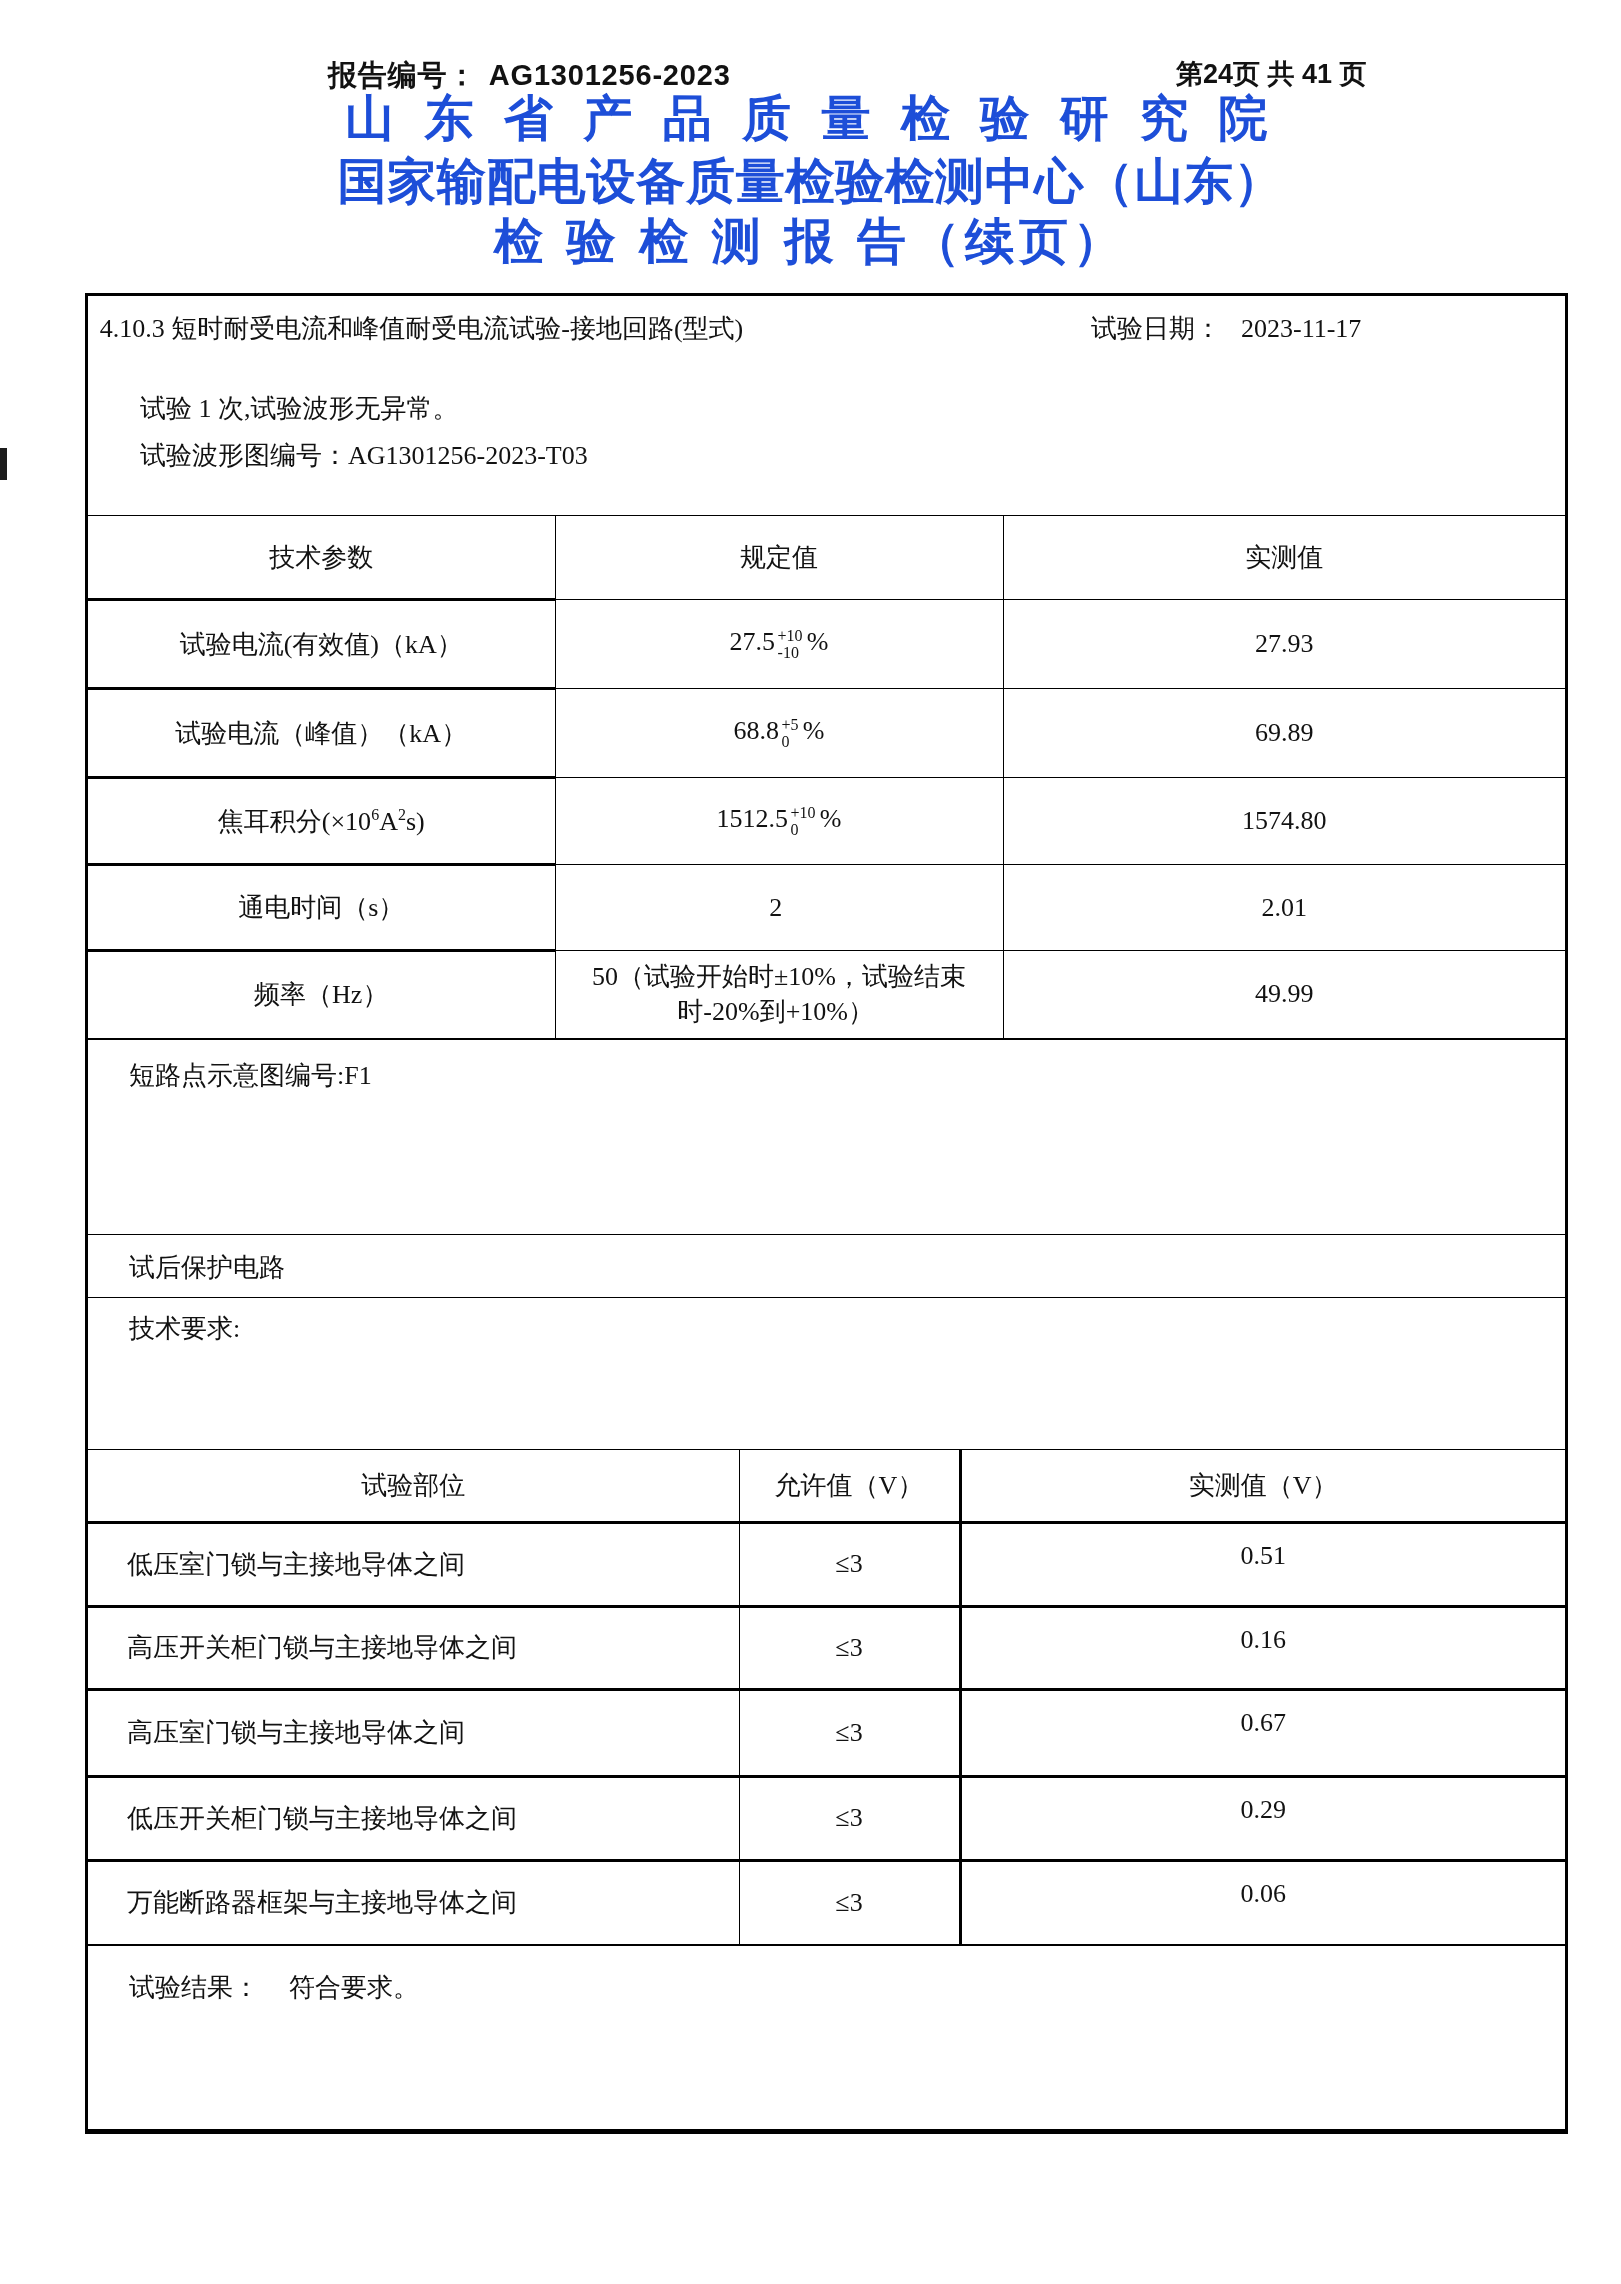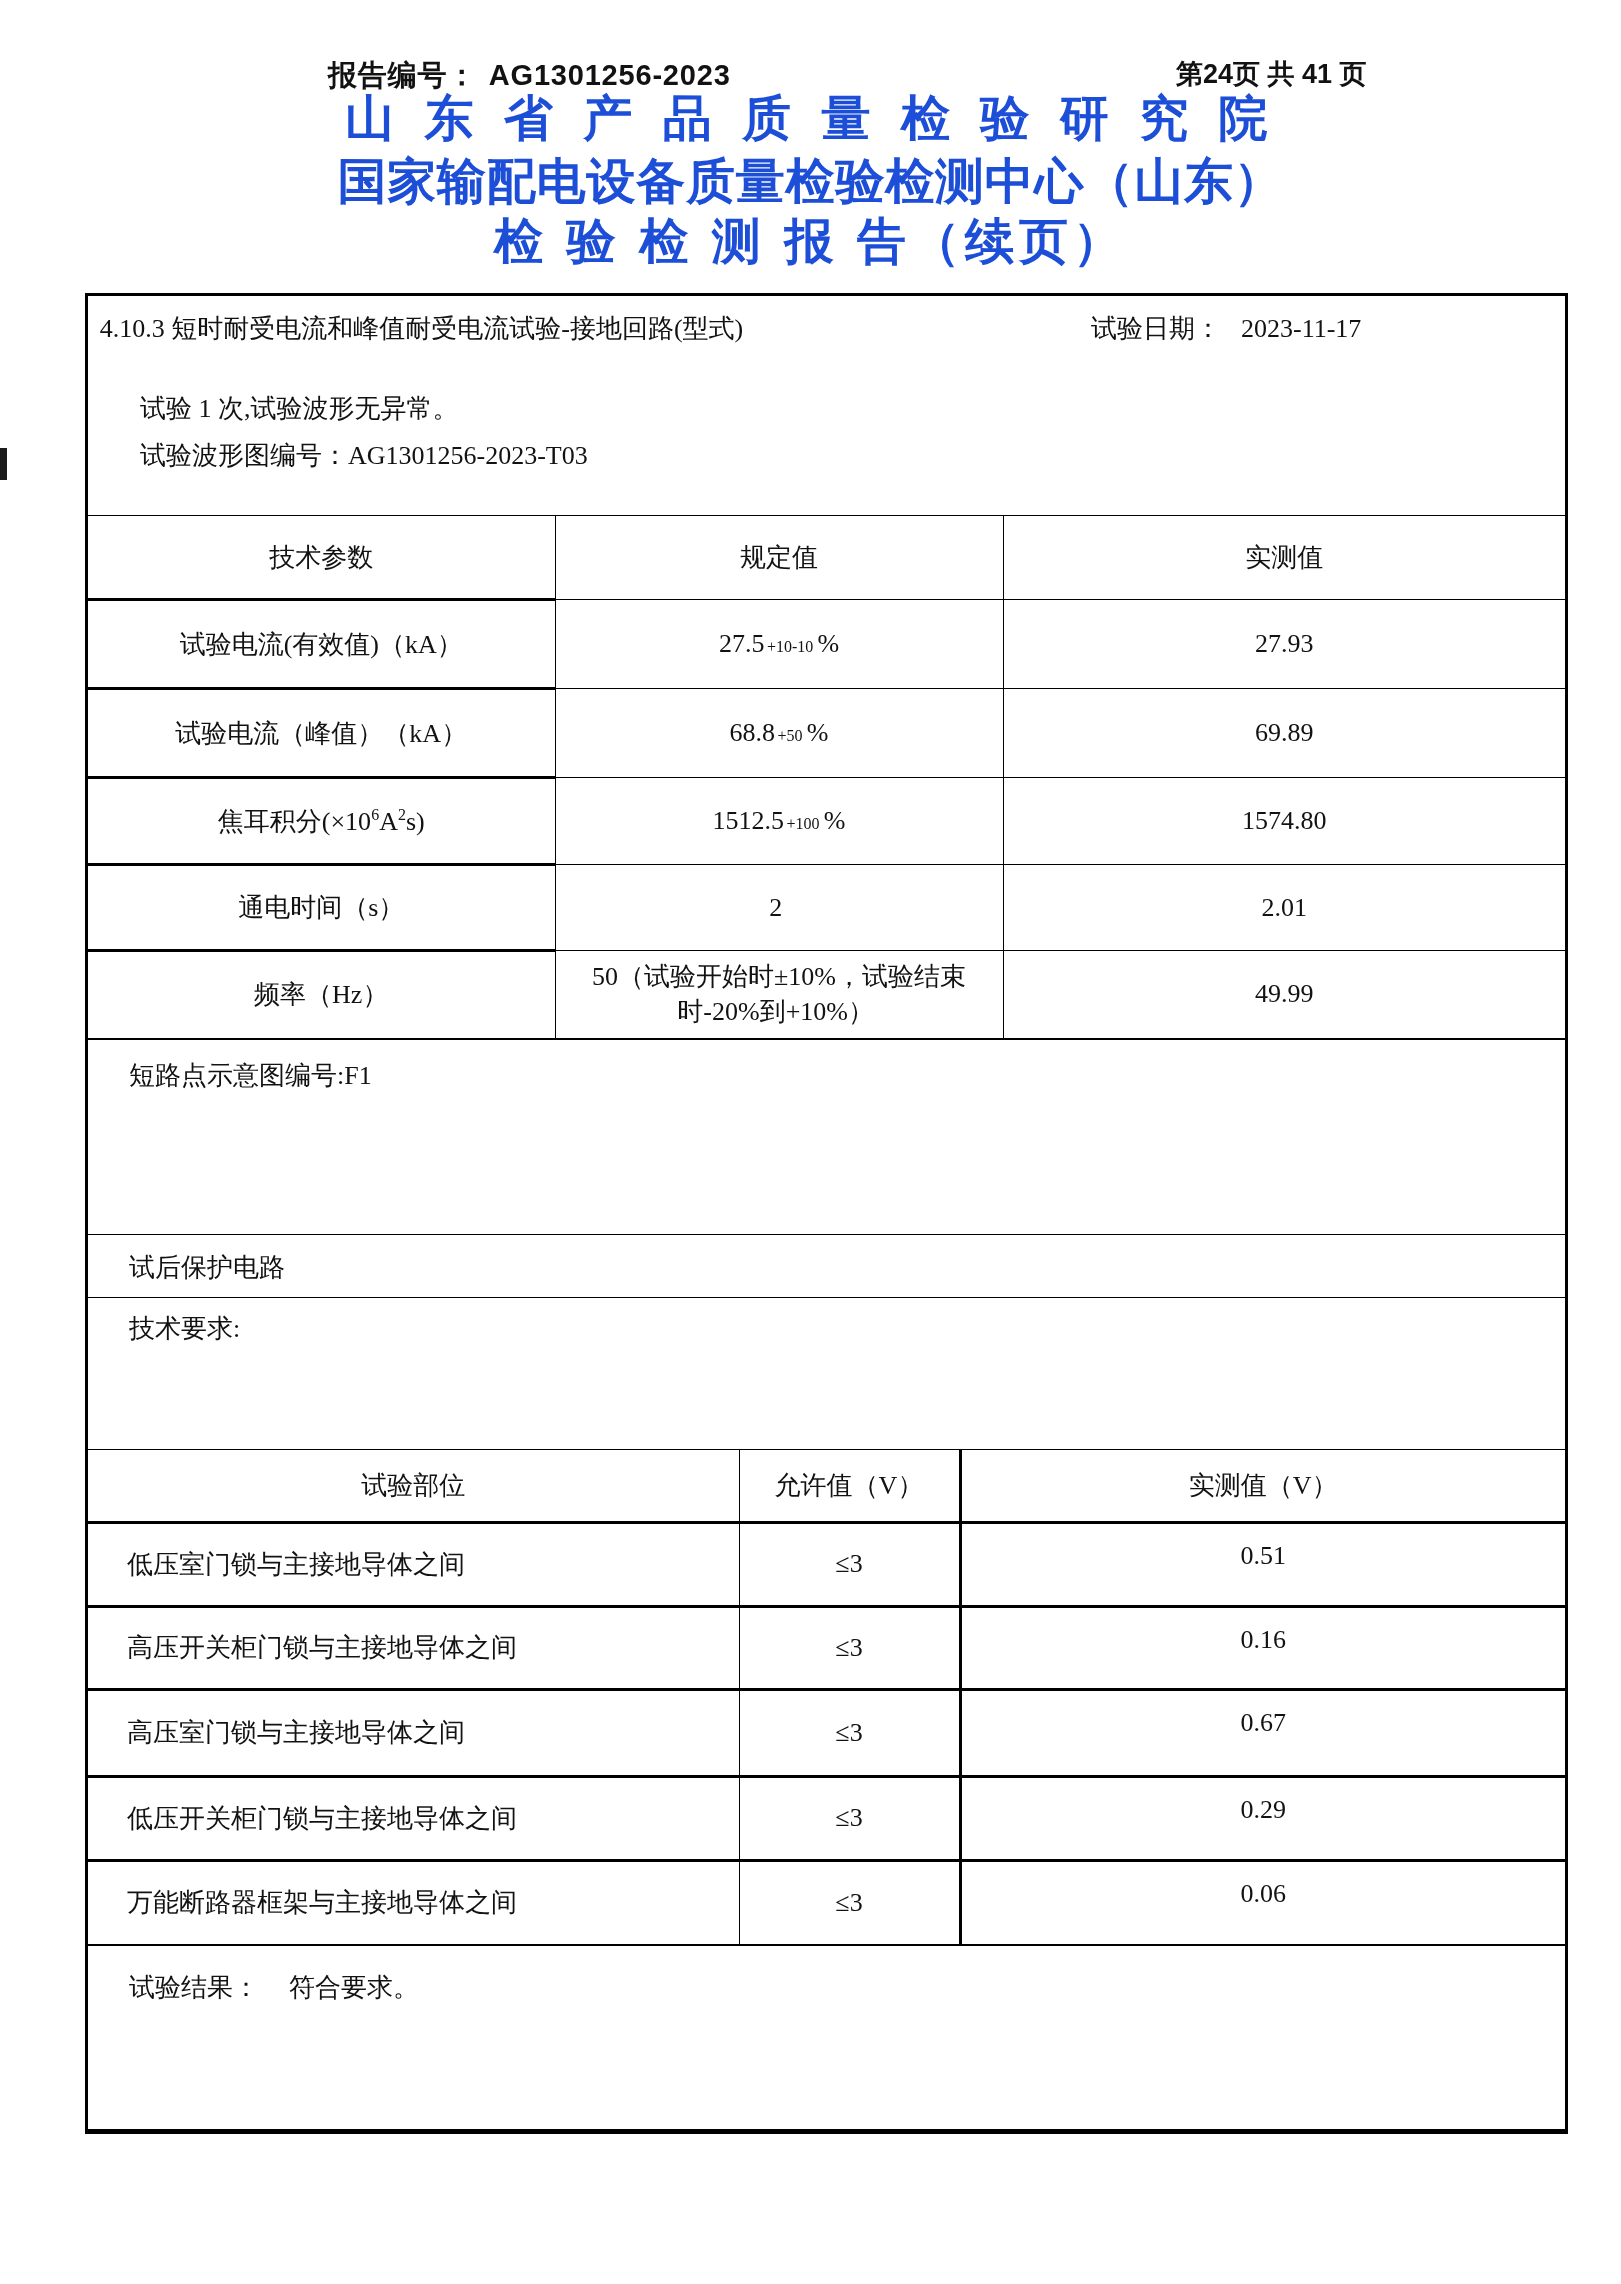--- a/index.html
+++ b/index.html
@@ -48,21 +48,21 @@
   .t1 tr:last-child td { border-bottom:0; }
   .t2 { border-top:1.7px solid #000; }
   .t2 td { border:1.7px solid #000; border-top:0; border-bottom-width:3.4px; }
   .t2 td:first-child { border-left:0; }
   .t2 td:last-child { border-right:0; border-left-width:3.4px; }
   .t2 tr:last-child td { border-bottom:0; }
   .t2 td.c1 { text-align:left; padding-left:39px; }
   .t2 td.c3 { vertical-align:top; padding-top:17px; }
   .t2 tr.head td { text-align:center; vertical-align:middle; padding:0 9px; }
   
-  .tol-stack { display:inline-flex; flex-direction:row; vertical-align:middle;
+  .tol-stack { display:inline-flex; flex-direction:column; vertical-align:middle;
     font-size:16px; line-height:17px; text-align:left; margin-left:2.5px; }
   .tol-tail { margin-left:4.2px; }
   sup.exp { font-size:16px; line-height:0; }
   
   .sec-f1 { height:196px; border-top:2.5px solid #000; }
   .sec-f1 .txt { position:absolute; left:41px; top:18.6px; font-size:26px; }
   .sec-post { height:63px; border-top:1.7px solid #000; }
   .sec-post .txt { position:absolute; left:41px; top:15px; font-size:26px; }
   .sec-req { height:152px; border-top:1.7px solid #000; }
   .sec-req .label { position:absolute; left:41px; top:13.5px; font-size:26px; }

